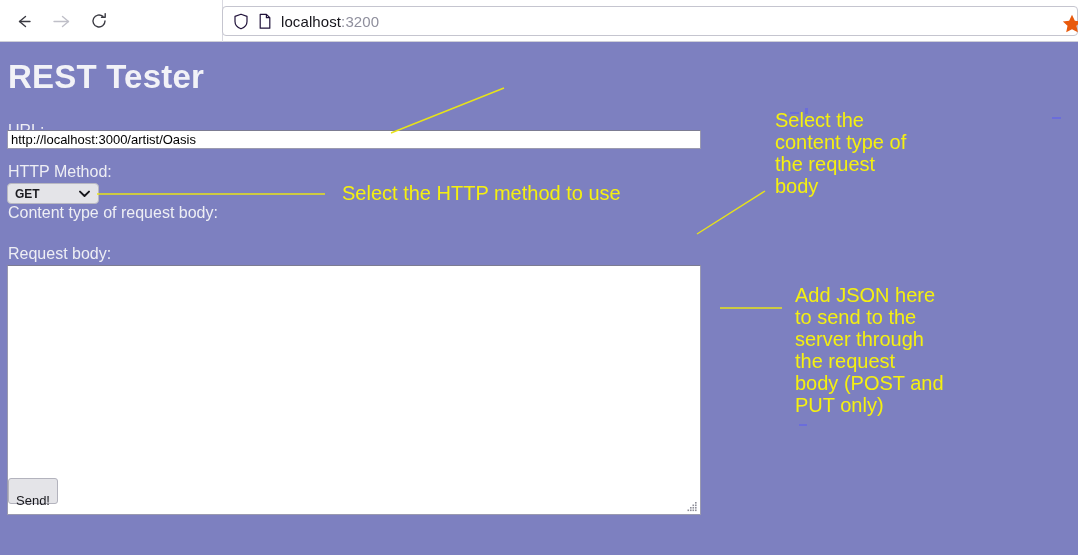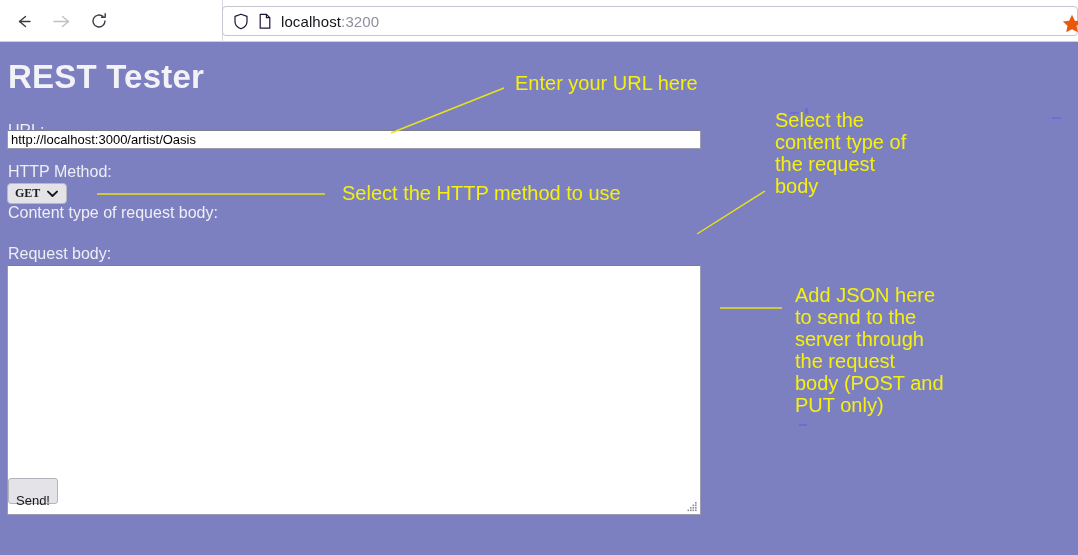--- a/index.html
+++ b/index.html
@@ -114,26 +114,26 @@
     font-family: "Liberation Sans", sans-serif;
     font-size: 13px;
     color: #000000;
     padding: 0 3px;
     outline: none;
   }
 
   #method-select {
     position: absolute;
     left: 7px; top: 141px;
-    width: 60px; height: 21px;
+    width: 92px; height: 21px;
     box-sizing: border-box;
     background: #e4e4e8;
     border: 1px solid #b8b8c2;
     border-radius: 4px;
-    font-family: Liberation Serif, serif;
+    font-family: Liberation Sans, sans-serif;
     font-size: 12px;
     font-weight: bold;
     color: #1b1b20;
     display: flex;
     align-items: center;
     padding-left: 7px;
     cursor: default;
   }
   #method-select .chev {
     position: absolute;
@@ -311,21 +311,20 @@
 
   <button id="send-button">Send!</button>
 
   <svg id="annotation-lines">
     <line x1="391" y1="91" x2="504" y2="46" stroke="#e8e318" stroke-width="1.4"></line>
     <line x1="97" y1="152" x2="325" y2="152" stroke="#e8e318" stroke-width="1.4"></line>
     <line x1="697" y1="192" x2="765" y2="149" stroke="#e8e318" stroke-width="1.4"></line>
     <line x1="720" y1="266" x2="782" y2="266" stroke="#e8e318" stroke-width="1.4"></line>
   </svg>
 
-  <div class="annotation" id="ann-url">Enter your URL here</div>
   <div class="annotation" id="ann-method">Select the HTTP method to use</div>
   <div class="annotation" id="ann-ctype">Select the
 content type of
 the request
 body</div>
   <div class="annotation" id="ann-body">Add JSON here
 to send to the
 server through
 the request
 body (POST and

